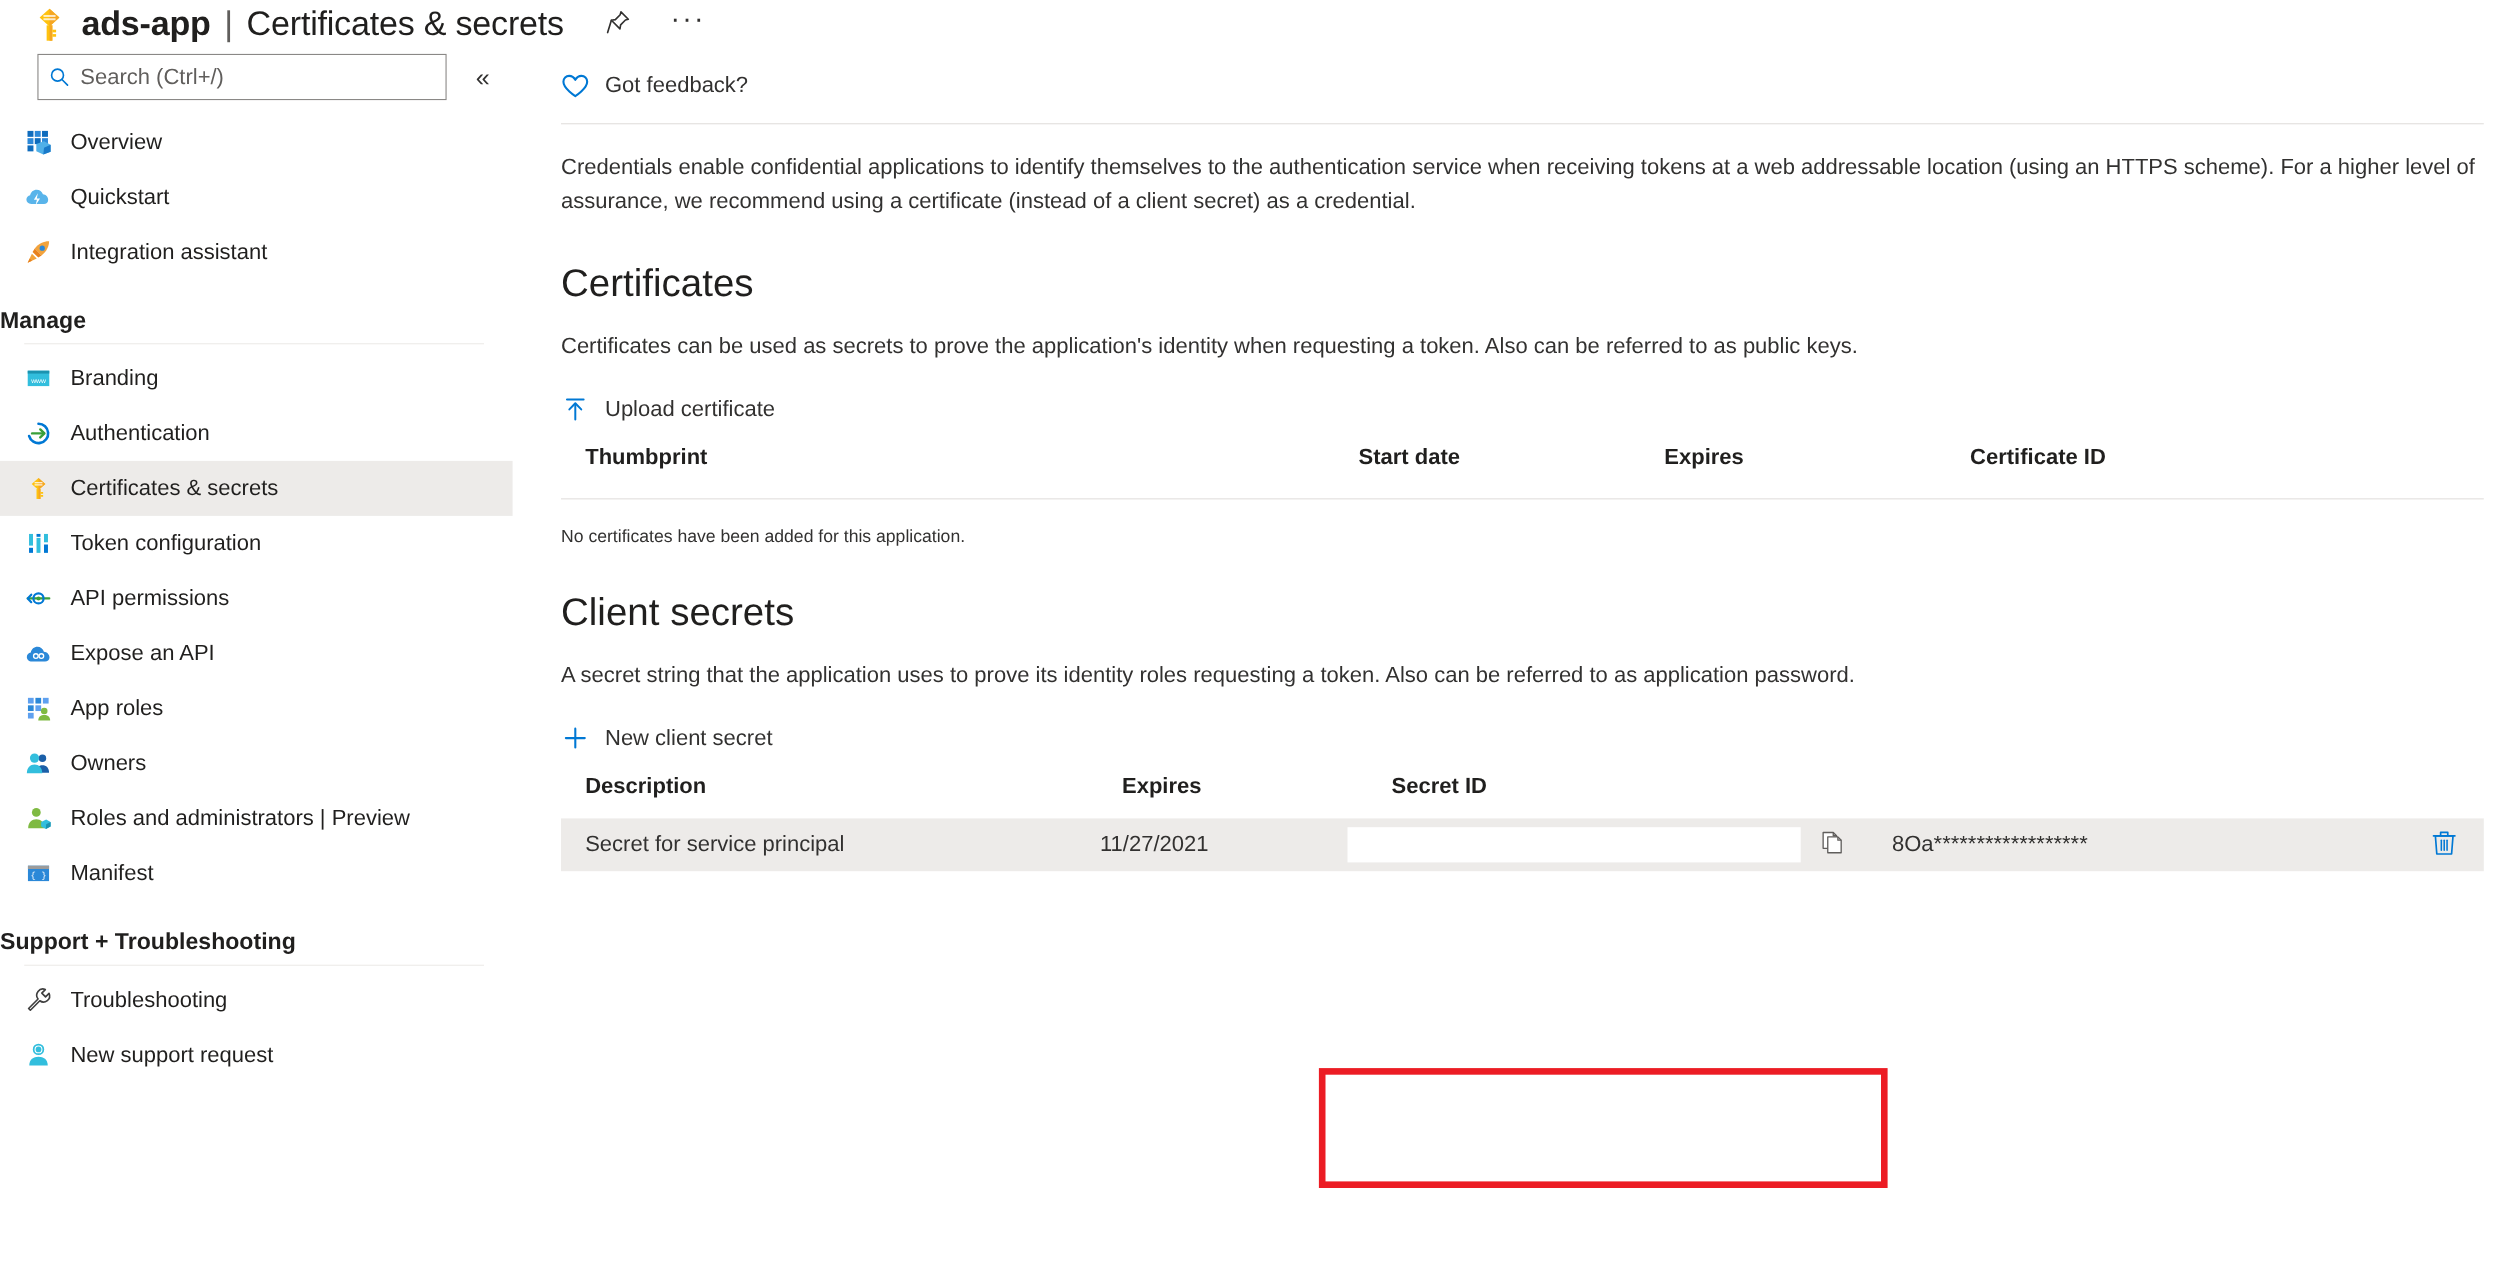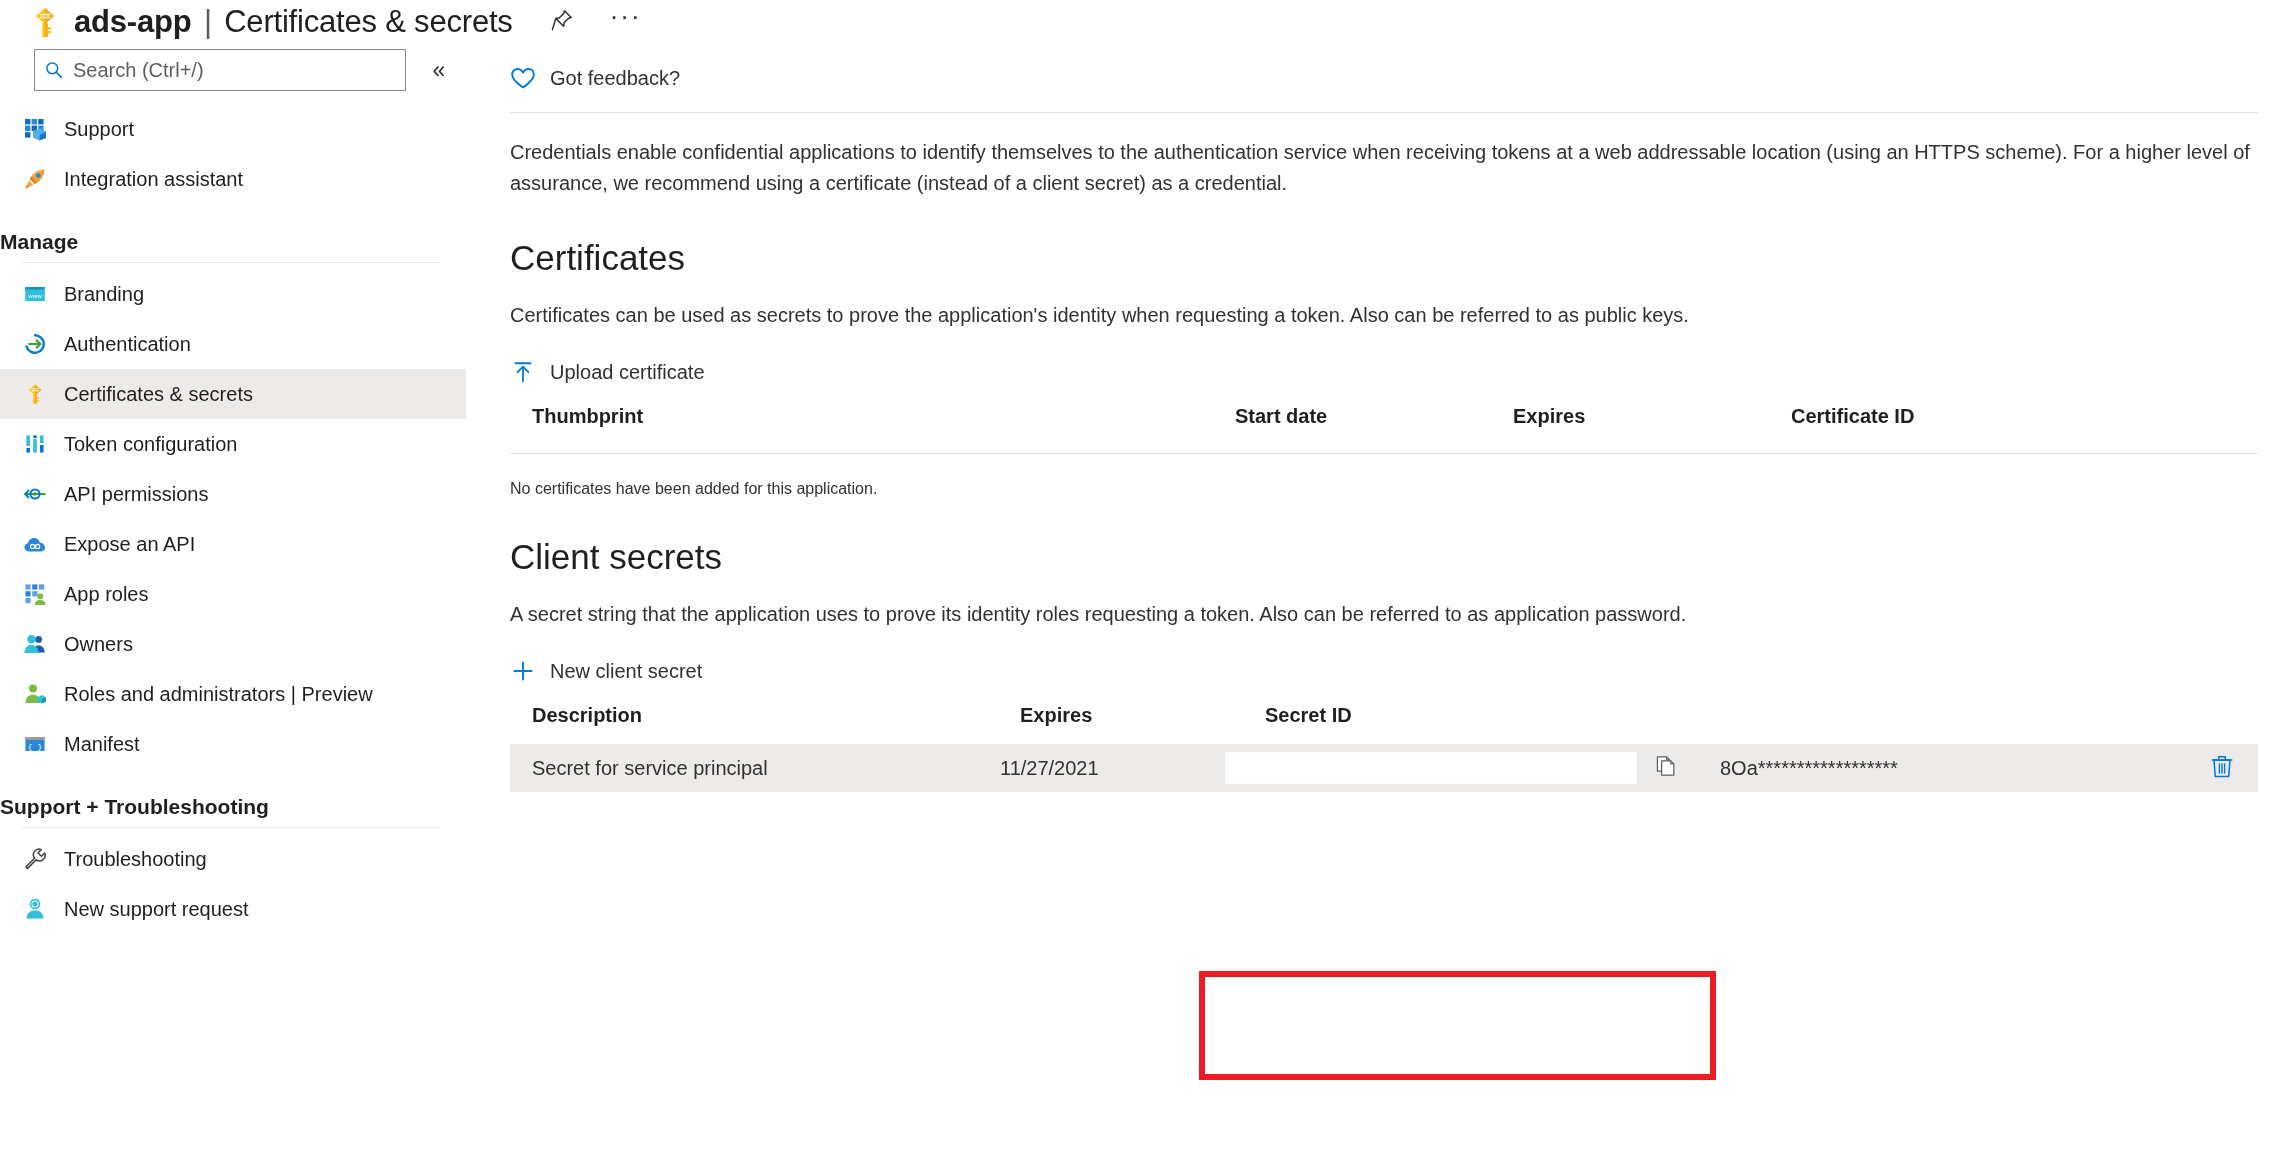--- a/index.html
+++ b/index.html
@@ -390,23 +390,32 @@
           <rect x="8.6" y="2" width="5.4" height="5.4" fill="#2b88d8"></rect>
           <rect x="15.2" y="2" width="5.4" height="5.4" fill="#0f6cbd"></rect>
           <rect x="2" y="8.6" width="5.4" height="5.4" fill="#2b88d8"></rect>
           <rect x="8.6" y="8.6" width="5.4" height="5.4" fill="#0f6cbd"></rect>
           <rect x="15.2" y="8.6" width="5.4" height="5.4" fill="#2b88d8"></rect>
           <rect x="2" y="15.2" width="5.4" height="5.4" fill="#0f6cbd"></rect>
           <path d="M10 14 L17 11.4 L23 14.6 L23 21 L16.4 23.4 L10 20.4 Z" fill="#50b0e8"></path>
           <path d="M17 17.4 L23 14.6 L23 21 L16.4 23.4 Z" fill="#1a7ac9"></path>
         </svg>
       </span>
-      <span class="nav-label">Support</span>
-    </div>
-
+      <span class="nav-label">Overview</span>
+    </div>
+
+    <div class="nav-item">
+      <span class="nav-icon">
+        <svg viewBox="0 0 24 24" width="24" height="24">
+          <path d="M5.4 18.4 C2.6 18.4 1 16.6 1 14.4 C1 12.4 2.5 10.8 4.4 10.5 C4.8 7.6 7.3 5.4 10.3 5.4 C13 5.4 15.3 7.2 16 9.7 C18.7 9.9 20.8 12.1 20.8 14.8 C20.8 17.2 19 18.4 17 18.4 Z" fill="#59b4ea"></path>
+          <path d="M11.4 8.6 L7.8 14.5 L10.6 14.5 L9.2 19.8 L13.4 13.4 L10.5 13.4 Z" fill="#fff"></path>
+        </svg>
+      </span>
+      <span class="nav-label">Quickstart</span>
+    </div>
 
     <div class="nav-item">
       <span class="nav-icon">
         <svg viewBox="0 0 24 24" width="24" height="24">
           <path d="M21.6 2.4 C17.6 2.2 12 4.4 8.6 9 L14.8 15.2 C19.4 11.8 21.8 6.4 21.6 2.4 Z" fill="#f2a33c"></path>
           <path d="M8.6 9 L14.8 15.2 L11.8 17.2 L6.6 12 Z" fill="#e8821e"></path>
           <circle cx="15.4" cy="8.6" r="2.4" fill="#2b88d8"></circle>
           <path d="M6 13.6 L2.2 21.8 L10.4 18 Z" fill="#f2a33c"></path>
           <path d="M4 17.9 L2.2 21.8 L6.1 20 Z" fill="#e8821e"></path>
         </svg>

